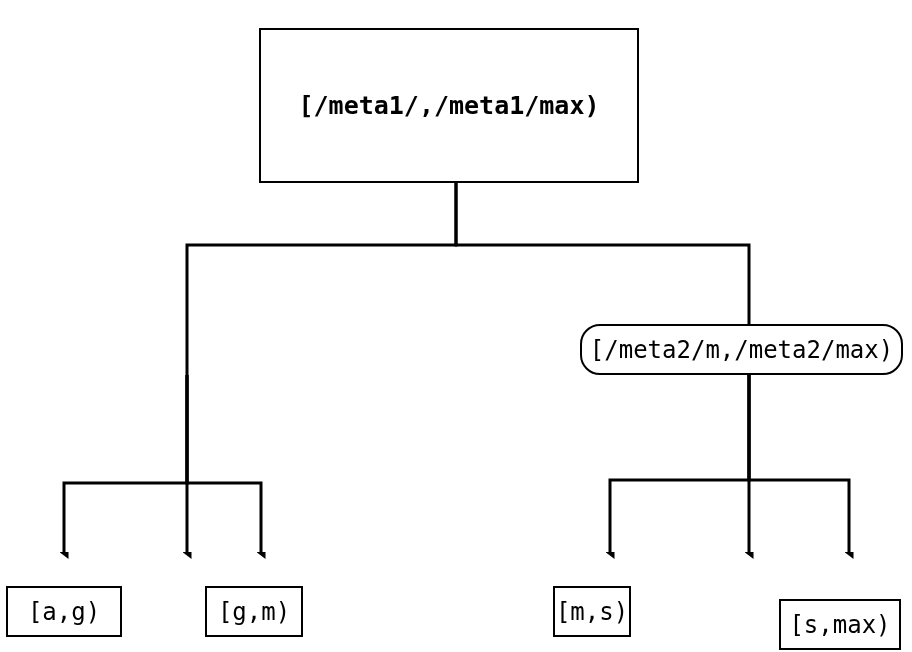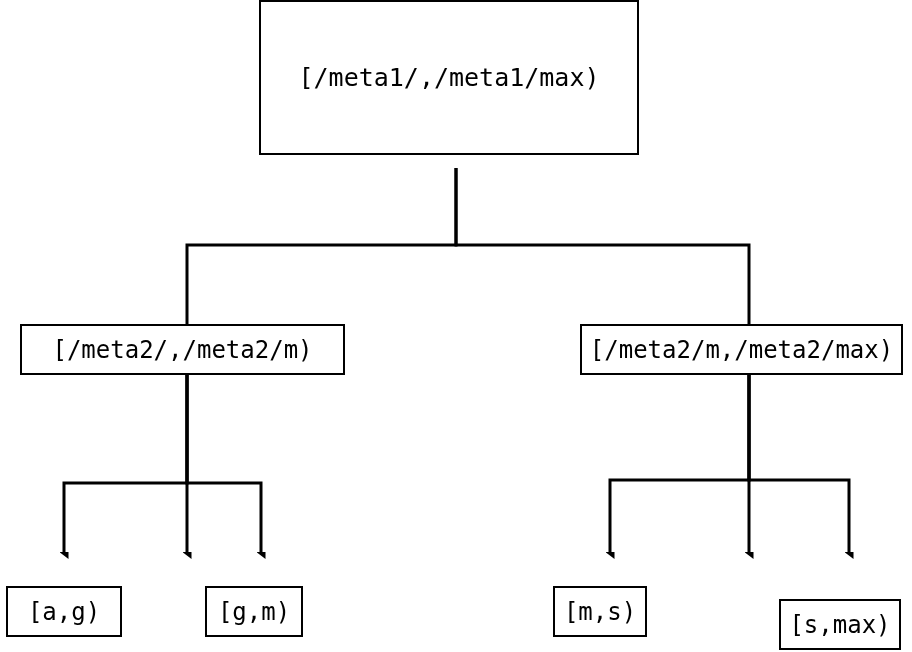--- a/index.html
+++ b/index.html
@@ -79,41 +79,38 @@
     </g>
 
     <g>
       <path d="M 749 375 L 749 480 L 610 480 L 610 552" fill="none" stroke="#000000" stroke-width="3" marker-end="url(#arrowhead)"></path>
     </g>
     <g>
       <path d="M 749 375 L 749 480 L 849 480 L 849 552" fill="none" stroke="#000000" stroke-width="3" marker-end="url(#arrowhead)"></path>
     </g>
   </svg>
 
-  <div class="node node-root" style="left:259px; top:0; width:380px; height:155px;">
+  <div class="node node-root" style="left:259px; top:28px; width:380px; height:155px;font-weight:bold;">
     <span class="node-label">[/meta1/,/meta1/max)</span>
   </div>
 
-  <div class="node node-mid" style="left:20px; top:324px; width:325px; height:51px;">
-    <span class="node-label">[/meta2/,/meta2/m)</span>
-  </div>
 
-  <div class="node node-mid" style="left:580px; top:324px; width:323px; height:51px;">
+  <div class="node node-mid" style="left:580px; top:324px; width:323px; height:51px;border-radius:20px;">
     <span class="node-label">[/meta2/m,/meta2/max)</span>
   </div>
 
   <div class="node node-leaf" style="left:6px; top:586px; width:116px; height:51px;">
     <span class="node-label">[a,g)</span>
   </div>
 
   <div class="node node-leaf" style="left:205px; top:586px; width:98px; height:51px;">
     <span class="node-label">[g,m)</span>
   </div>
 
-  <div class="node node-leaf" style="left:553px; top:586px; width:94px; height:51px;align-items:center;">
+  <div class="node node-leaf" style="left:553px; top:586px; width:78px; height:51px;align-items:center;">
     <span class="node-label">[m,s)</span>
   </div>
 
   <div class="node node-leaf" style="left:779px; top:586px; width:122px; height:51px;margin-top:13px;">
     <span class="node-label">[s,max)</span>
   </div>
 
 </div>
 
 </body></html>

